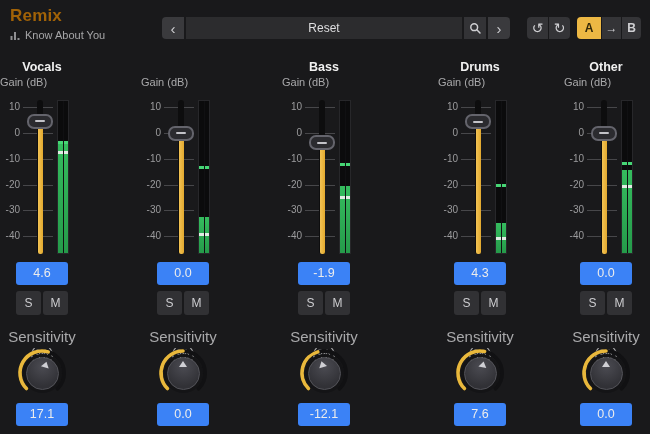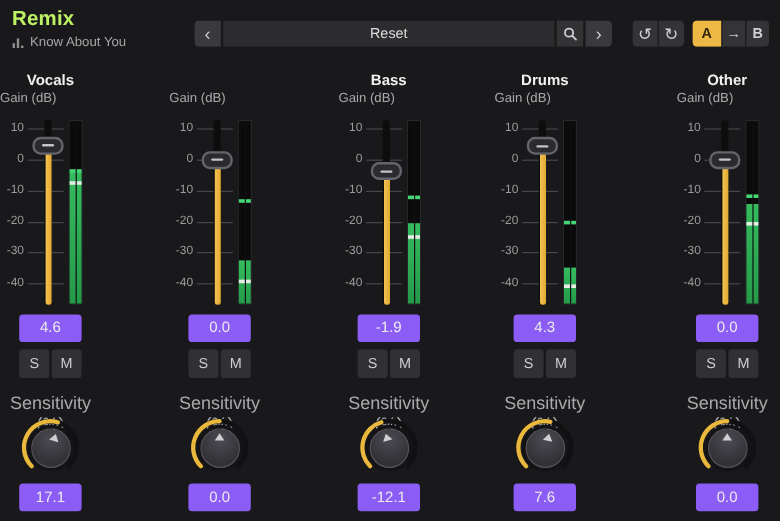--- a/index.html
+++ b/index.html
@@ -4,21 +4,21 @@
 <style>
   html,body{margin:0;padding:0;}
   body{
     width:650px;height:434px;position:relative;overflow:hidden;
     background:#19191b;
     font-family:"Liberation Sans", sans-serif;
     -webkit-font-smoothing:antialiased;
   }
   
   .header{position:absolute;left:10px;top:6px;}
-  .app-title{font-size:17px;font-weight:700;color:#bef264;letter-spacing:.2px;}
+  .app-title{font-size:17px;font-weight:700;color:#a16207;letter-spacing:.2px;}
   .sub-row{display:flex;align-items:center;gap:4px;margin-top:3px;}
   .sub-title{font-size:11px;color:#a6a6a8;}
   .group{position:absolute;top:17px;display:flex;border-radius:4px;overflow:hidden;}
   .seg{display:flex;align-items:center;justify-content:center;height:22px;background:#343437;color:#cfcfd2;}
   .preset-group{left:162px;gap:2px;}
   .seg.prev,.seg.next{width:22px;font-size:15px;background:#3a3a3d;}
   .seg.main{width:276px;background:#2c2c2e;font-size:12px;color:#dedee0;}
   .seg.search{width:22px;background:#333336;}
   .history-group{left:527px;gap:1px;}
   .history-group .seg{width:21px;font-size:14px;}
@@ -35,21 +35,21 @@
   .tick-label{position:absolute;left:0;width:20px;text-align:right;font-size:10px;line-height:10px;color:#9b9b9d;}
   .track-bg{position:absolute;left:37px;top:2px;width:6px;height:154px;background:#0d0d0e;border-radius:3px;}
   .track-fill{position:absolute;left:37.5px;width:5px;background:linear-gradient(90deg,#f3c354,#e2a92f);border-radius:2px;}
   .fader-handle{position:absolute;left:27px;width:26px;height:15px;background:#2b2b2f;border:2px solid #64646c;border-radius:7px;box-sizing:border-box;}
   .fader-handle::after{content:"";position:absolute;left:50%;top:50%;width:10px;height:2px;margin:-1px 0 0 -5px;background:#c3c3c8;border-radius:1px;}
   .meter{position:absolute;left:57px;top:2px;width:12px;height:154px;background:#0b0b0c;border:1px solid #27272a;box-sizing:border-box;}
   .meter-bar{position:absolute;left:0;width:100%;bottom:0;background:linear-gradient(180deg,#35bc5e,#259a4a);}
   .meter-divider{position:absolute;left:50%;top:0;width:1px;height:100%;margin-left:-0.5px;background:#101012;}
   .meter-hold{position:absolute;left:0;width:100%;height:3px;background:#46d675;}
   .meter-peak{position:absolute;left:0;width:100%;height:3px;background:#e3ece5;}
-  .vbox{position:absolute;left:16px;width:52px;height:23px;background:#8b5cf6;border-radius:3px;
+  .vbox{position:absolute;left:16px;width:52px;height:23px;background:#3b82f6;border-radius:3px;
         text-align:center;line-height:23px;font-size:12.5px;color:#ececec;}
   .gain-vbox{top:207px;}
   .sens-vbox{top:348px;}
   .sm-row{position:absolute;top:236px;left:16px;width:52px;display:flex;gap:2px;}
   .sm{width:25px;height:24px;background:#313134;border-radius:3px;text-align:center;line-height:24px;font-size:12px;color:#cdcdd0;}
   .sens-label{position:absolute;top:273px;width:100%;text-align:center;font-size:15px;color:#a9a9ab;}
   .knob{position:absolute;top:289px;left:14px;width:56px;height:56px;}
   .knob svg{position:absolute;left:0;top:0;}
   .knob-body{position:absolute;left:11.5px;top:12.5px;width:33px;height:33px;border-radius:50%;
      background:radial-gradient(circle at 50% 28%,#4b4b52,#313136 72%);
@@ -224,21 +224,21 @@
           <path d="M 12.44 44.56 A 22 22 0 0 1 21.81 7.89" fill="none" stroke="#e9b83c" stroke-width="3.6" stroke-linecap="round"></path>
      </svg>
      <div class="knob-body">
        <div class="pointer-rot" style="transform:rotate(-16.3deg)">
          <div class="pointer"></div>
        </div>
      </div>
       </div>
     <div class="vbox sens-vbox">-12.1</div>
   </div>
-    <div class="strip" style="left: 412px;">
+    <div class="strip" style="left: 438px;">
     <div class="ch-title">Drums</div>
     <div class="ch-sub">Gain (dB)</div>
     <div class="fader-area">
         <div class="tick-line" style="top: 9.2px;"></div>
         <div class="tick-label" style="top: 4.2px;">10</div>
         <div class="tick-line" style="top: 35px;"></div>
         <div class="tick-label" style="top: 30px;">0</div>
         <div class="tick-line" style="top: 60.8px;"></div>
         <div class="tick-label" style="top: 55.8px;">-10</div>
         <div class="tick-line" style="top: 86.6px;"></div>

